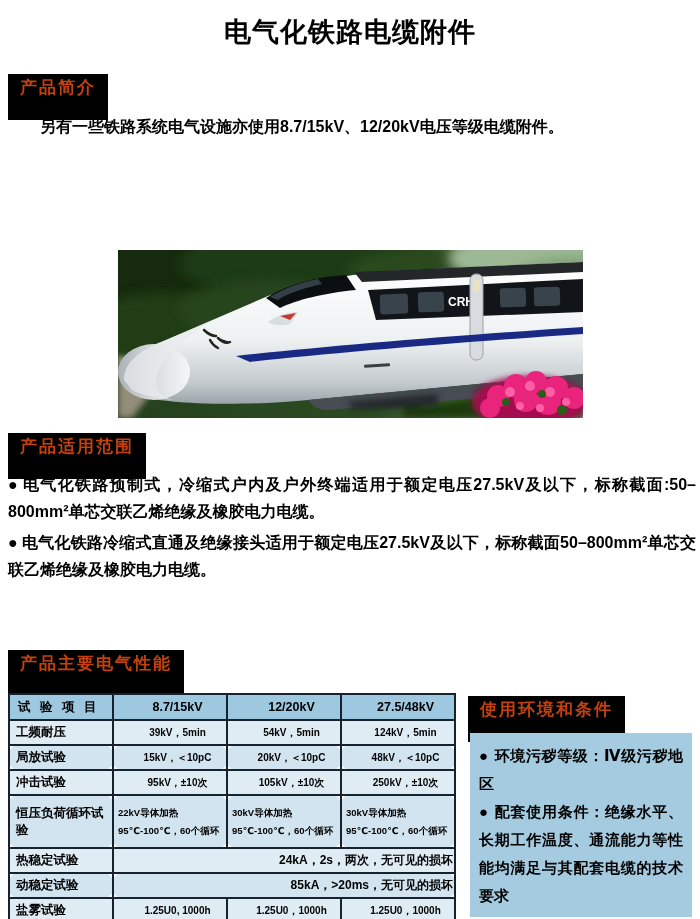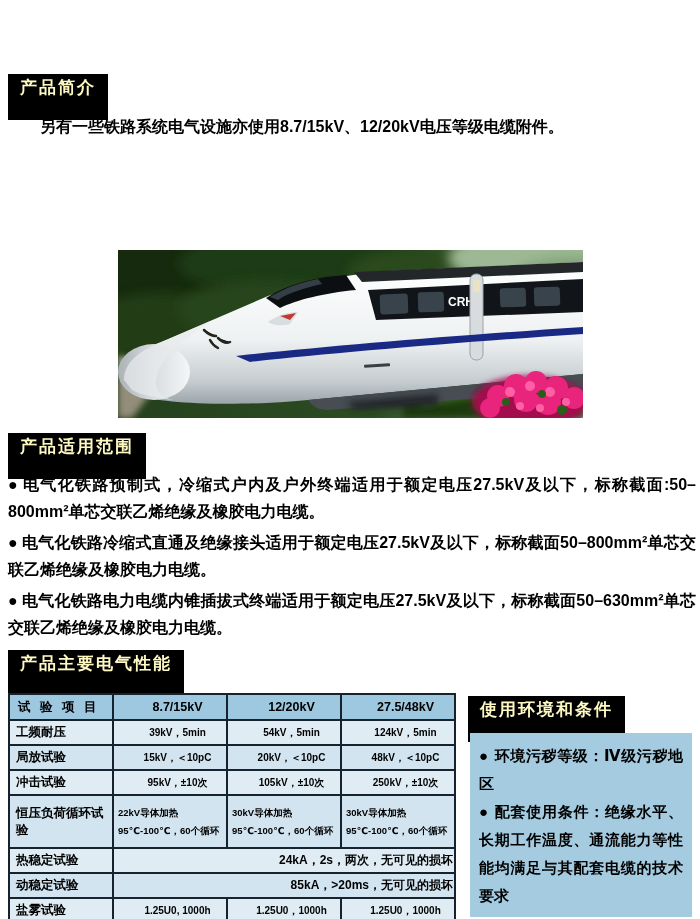--- a/index.html
+++ b/index.html
@@ -10,21 +10,21 @@
   }
   .page{position:absolute;inset:0;background:#fff;}
 
   .doc-title{
     position:absolute;top:14px;left:0;width:700px;
     text-align:center;font-size:27px;font-weight:bold;letter-spacing:1px;
   }
 
   .sec-header{
     position:absolute;display:inline-block;
-    background:#000;color:#fef9c3;
+    background:#000;color:#c2410c;
     font-size:17px;font-weight:bold;letter-spacing:2px;
     padding:4px 11px 23px 11px;line-height:1;
     border:1px solid #000;
     text-align:center;
   }
   .h-intro{left:8px;top:74px;}
   .h-scope{left:8px;top:433px;}
   .h-perf{left:8px;top:650px;}
   .h-env{left:468px;top:696px;}
 
@@ -49,21 +49,21 @@
   }
   table.perf td,table.perf th{
     border:2px solid #16222e;
     font-weight:bold;overflow:hidden;padding-left:16px;
   }
   table.perf th{
     background:#9ec7e0;font-size:12.5px;height:22px;
   }
   table.perf th.c-label{text-align:left;padding-left:8px;letter-spacing:3px;}
   table.perf td{background:#dfecf4;font-size:10px;height:21px;text-align:center;}
-  table.perf tr.alt td{background:#d2e4f0;}
+  table.perf tr.alt td{background:#d2e4f0;border-radius:9px;}
   table.perf td.c-label{text-align:left;padding-left:6px;font-size:12.5px;}
   table.perf tr.row-loop td{height:47px;}
   table.perf tr.row-loop td.c-val{
     font-size:9.5px;text-align:left;vertical-align:middle;
     padding:2px 2px 2px 4px;line-height:1.8;
   }
   table.perf td.c-span{text-align:right;padding-left:10px;font-size:12px;}
 
   .env-box{
     position:absolute;left:470px;top:733px;width:222px;height:184px;
@@ -72,20 +72,21 @@
     padding:9px 9px 0 9px;box-sizing:border-box;
   }
   .env-box p{margin:0;}
   .env-box .dot{margin-right:6px;}
 </style>
 </head>
 <body>
 
 <div class="page">
 
+  <div class="doc-title">电气化铁路电缆附件</div>
 
   <div class="sec-header h-intro">产品简介</div>
 
   <div class="intro-text">
     <p>另有一些铁路系统电气设施亦使用8.7/15kV、12/20kV电压等级电缆附件。</p>
   </div>
 
   <div class="train-wrap">
     <svg width="465" height="168" viewBox="0 0 465 168">
       <defs>
@@ -191,21 +192,20 @@
         </g>
       </g>
     </svg>
   </div>
 
   <div class="sec-header h-scope">产品适用范围</div>
 
   <div class="scope-list">
     <p><span class="dot">●</span><span>电气化铁路预制式，冷缩式户内及户外终端适用于额定电压27.5kV及以下，标称截面:50–800mm²单芯交联乙烯绝缘及橡胶电力电缆。</span></p>
     <p><span class="dot">●</span><span>电气化铁路冷缩式直通及绝缘接头适用于额定电压27.5kV及以下，标称截面50–800mm²单芯交联乙烯绝缘及橡胶电力电缆。</span></p>
-    <p><span class="dot">●</span><span>电气化铁路电力电缆内锥插拔式终端适用于额定电压27.5kV及以下，标称截面50–630mm²单芯交联乙烯绝缘及橡胶电力电缆。</span></p>
   </div>
 
   <div class="sec-header h-perf">产品主要电气性能</div>
 
   <table class="perf">
     <colgroup>
         <col style="width:104px">
         <col style="width:114px">
         <col style="width:114px">
         <col style="width:114px">

